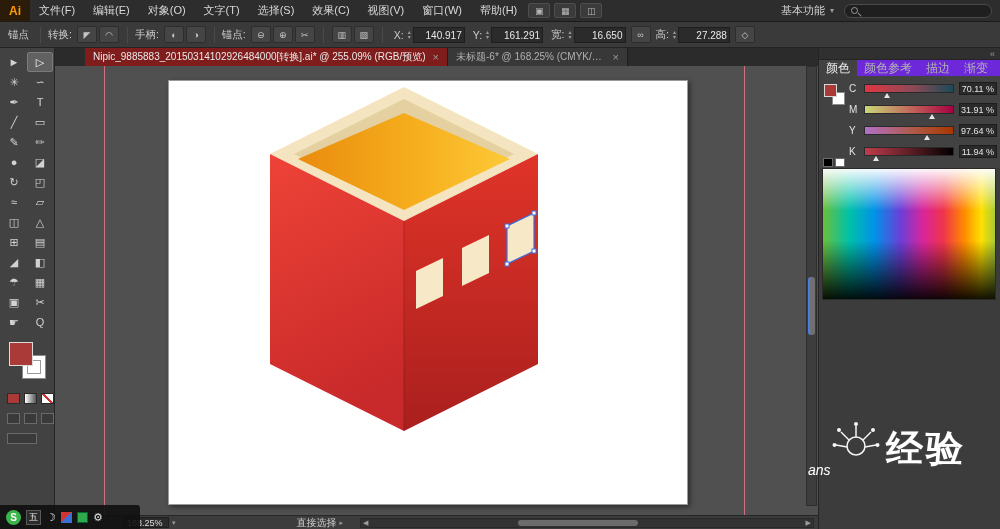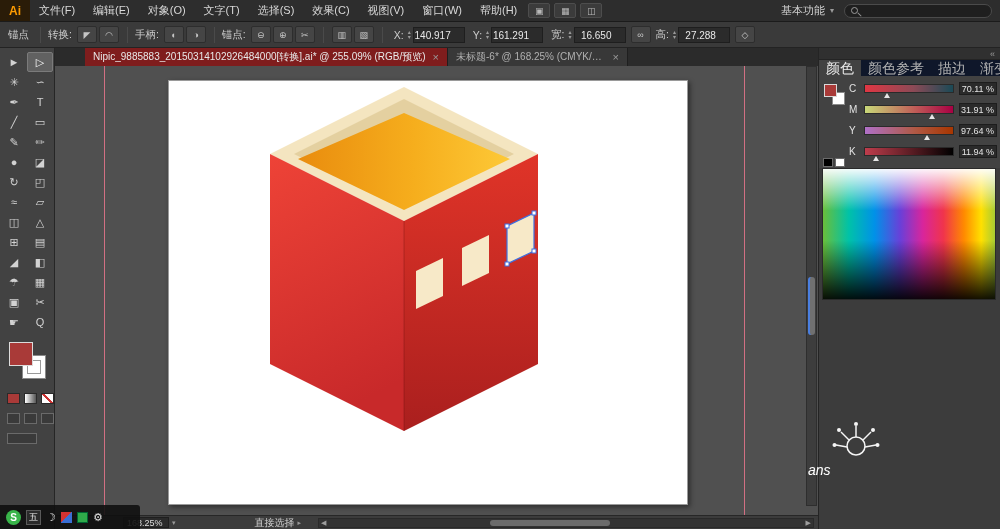--- a/index.html
+++ b/index.html
@@ -19,21 +19,21 @@
   .lens{width:7px;height:7px;border:1px solid #9a9a9a;border-radius:50%;position:relative;flex:none}
   .lens::after{content:"";position:absolute;left:5px;top:6px;width:5px;height:1px;background:#9a9a9a;transform:rotate(45deg)}
 
   
   #controlbar{position:absolute;left:0;top:22px;width:1000px;height:26px;background:#3a3a3a;border-bottom:1px solid #232323;display:flex;align-items:center;color:#cccccc;font-size:10.5px;z-index:20;padding-left:8px}
   .vsep{width:1px;height:16px;background:#2a2a2a;border-right:1px solid #4a4a4a;margin:0 7px;flex:none}
   .cb-label{margin-right:4px;white-space:nowrap}
   .cbtn{width:20px;height:17px;background:#454545;border:1px solid #2d2d2d;border-radius:2px;color:#c5c5c5;font-size:9px;display:flex;align-items:center;justify-content:center;margin:0 1px;flex:none}
   .field{display:flex;align-items:center;margin:0 4px}
   .spin{display:flex;flex-direction:column;font-size:6px;line-height:5px;color:#9a9a9a;margin-right:2px}
-  .nbox{width:52px;height:16px;background:#2b2b2b;border:1px solid #1e1e1e;color:#e8e8e8;font-size:10px;text-align:right;line-height:15px;padding-right:13px}
+  .nbox{width:52px;height:16px;background:#2b2b2b;border:1px solid #1e1e1e;color:#e8e8e8;font-size:10px;text-align:right;line-height:15px;padding-right:2px}
 
   
   #tabbar{position:absolute;left:55px;top:48px;width:763px;height:18px;background:#2b2b2b;display:flex;align-items:flex-end;padding-left:30px;z-index:15}
   .tab{height:18px;line-height:18px;font-size:10px;padding:0 8px;display:flex;align-items:center;gap:7px;border-right:1px solid #1f1f1f;white-space:nowrap;overflow:hidden}
   .tab .ttl{overflow:hidden;text-overflow:ellipsis;white-space:nowrap}
   .tab.active{background:#7f1d1d;color:#e8e8e8}
   .tab.inactive{background:#383838;color:#b0b0b0}
   .tab .x{color:#9a9a9a;font-size:11px}
 
   
@@ -56,30 +56,30 @@
   #canvas{position:absolute;left:55px;top:66px;width:763px;height:449px;background:#505050;overflow:hidden}
   #artboard{position:absolute;left:113px;top:14px;width:520px;height:425px;background:#ffffff;border:1px solid #9a9a9a;box-shadow:2px 2px 5px rgba(0,0,0,.45)}
   .guide{position:absolute;top:0;width:1px;height:449px;background:rgba(233,118,140,.85);z-index:5}
   #vscroll{position:absolute;right:1px;top:0;width:11px;height:440px;background:#3d3d3d;border:1px solid #2e2e2e}
   #vscroll .thumb{position:absolute;left:1px;top:210px;width:7px;height:58px;background:#707070;border-radius:3px}
 
   
   #statusbar{position:absolute;left:55px;top:515px;width:763px;height:14px;background:#3c3c3c;border-top:1px solid #272727;display:flex;align-items:center;color:#c8c8c8;font-size:9px;z-index:10}
   #zoombox{margin-left:68px;width:46px;height:11px;background:#2b2b2b;border:1px solid #1f1f1f;color:#dddddd;text-align:left;padding:0 3px;line-height:10px;overflow:hidden;white-space:nowrap}
   .sb-car{font-size:7px;color:#9a9a9a;margin:0 3px}
-  #tool-status{margin-left:76px;font-size:10px;color:#cfcfcf;white-space:nowrap}
+  #tool-status{margin-left:118px;font-size:10px;color:#cfcfcf;white-space:nowrap}
   #hscroll{flex:1;height:10px;margin:0 4px 0 14px;background:#333333;border:1px solid #2a2a2a;display:flex;align-items:center}
   #hscroll .ar{font-size:7px;color:#9d9d9d;padding:0 2px}
   #hscroll .track{flex:1;position:relative;height:8px}
   #hscroll .hthumb{position:absolute;left:34%;top:1px;width:120px;height:6px;background:#6b6b6b;border-radius:3px}
 
   
   #rightpanel{position:absolute;left:818px;top:48px;width:182px;height:481px;background:#3c3c3c;border-left:1px solid #242424;z-index:10}
   #dockheader{height:12px;background:#303030;border-bottom:1px solid #242424;display:flex;justify-content:flex-end;align-items:center;padding-right:5px;color:#9a9a9a;font-size:9px}
-  .ptabs{height:16px;background:#0f172a;display:flex;align-items:flex-end;font-size:14px;color:#b2b2b2}
+  .ptabs{height:16px;background:#6d28d9;display:flex;align-items:flex-end;font-size:12px;color:#b2b2b2}
   .ptab{padding:0 7px;height:16px;line-height:16px;white-space:nowrap}
   .ptab.active{background:#424242;color:#ececec}
   #colorbody{position:relative;height:92px;background:#424242}
   #fs2{position:absolute;left:5px;top:8px;width:24px;height:24px}
   #fs2 .st{position:absolute;left:8px;top:8px;width:13px;height:13px;background:#fff;border:1px solid #8a8a8a}
   #fs2 .fl{position:absolute;left:0;top:0;width:13px;height:13px;background:#a93a38;border:1px solid #d8d8d8}
   .srow{position:absolute;left:30px;display:flex;align-items:center;gap:5px}
   .srow .ch{width:10px;font-size:10px;color:#e2e2e2}
   .slider{position:relative;width:90px;height:9px;border:1px solid #2a2a2a;flex:none}
   .slider .handle{position:absolute;bottom:-6px;margin-left:-3px;width:0;height:0;border:3px solid transparent;border-bottom:5px solid #e6e6e6}
@@ -480,20 +480,21 @@
         <line x1="33" y1="27" x2="44" y2="25"></line>
       </g>
       <g fill="#ffffff" opacity="0.95">
         <circle cx="24" cy="4" r="2"></circle>
         <circle cx="7" cy="10" r="2"></circle>
         <circle cx="41" cy="10" r="2"></circle>
         <circle cx="2.5" cy="25" r="2"></circle>
         <circle cx="45.5" cy="25" r="2"></circle>
       </g>
     </svg>
+    <span id="wm-brand">经验</span>
   </div>
   <span id="wm-partial">ans</span>
 
   <div id="imebar">
     <span id="ime-s">S</span>
     <span id="ime-wubi">五</span>
     <span class="ime-ic">☽</span>
     <span id="ime-skin"></span>
     <span id="ime-grid"></span>
     <span class="ime-ic">⚙</span>

